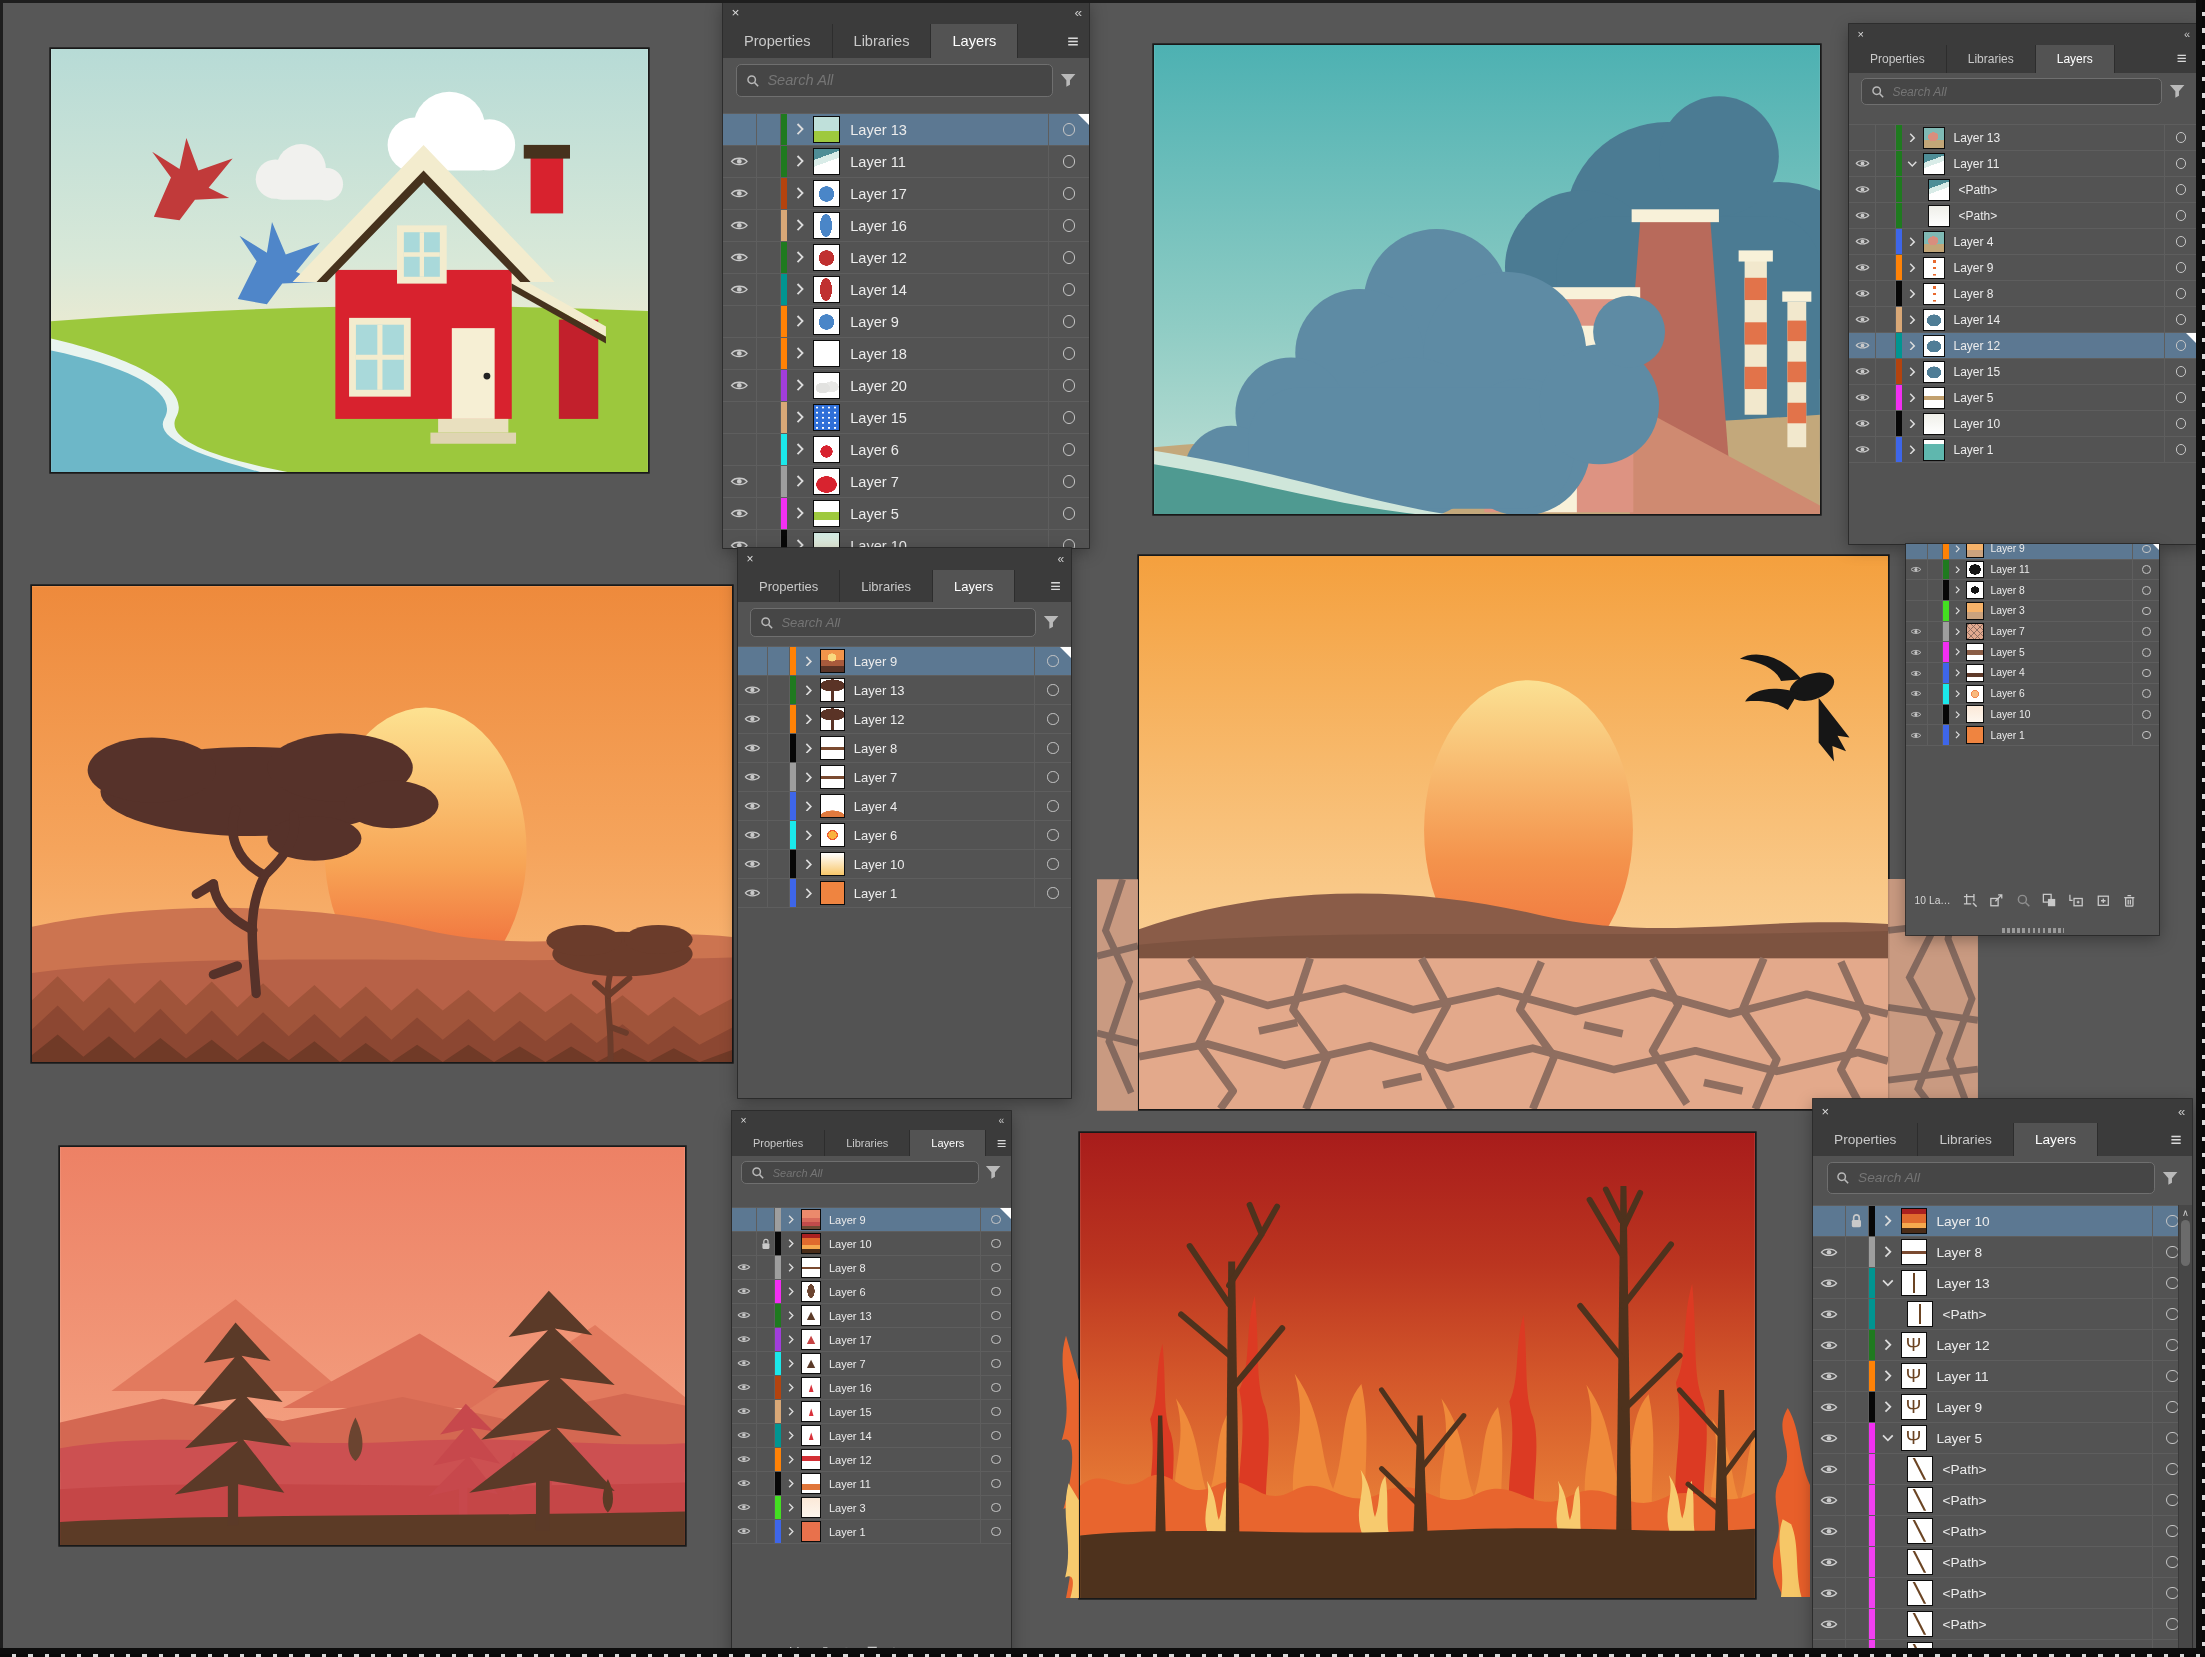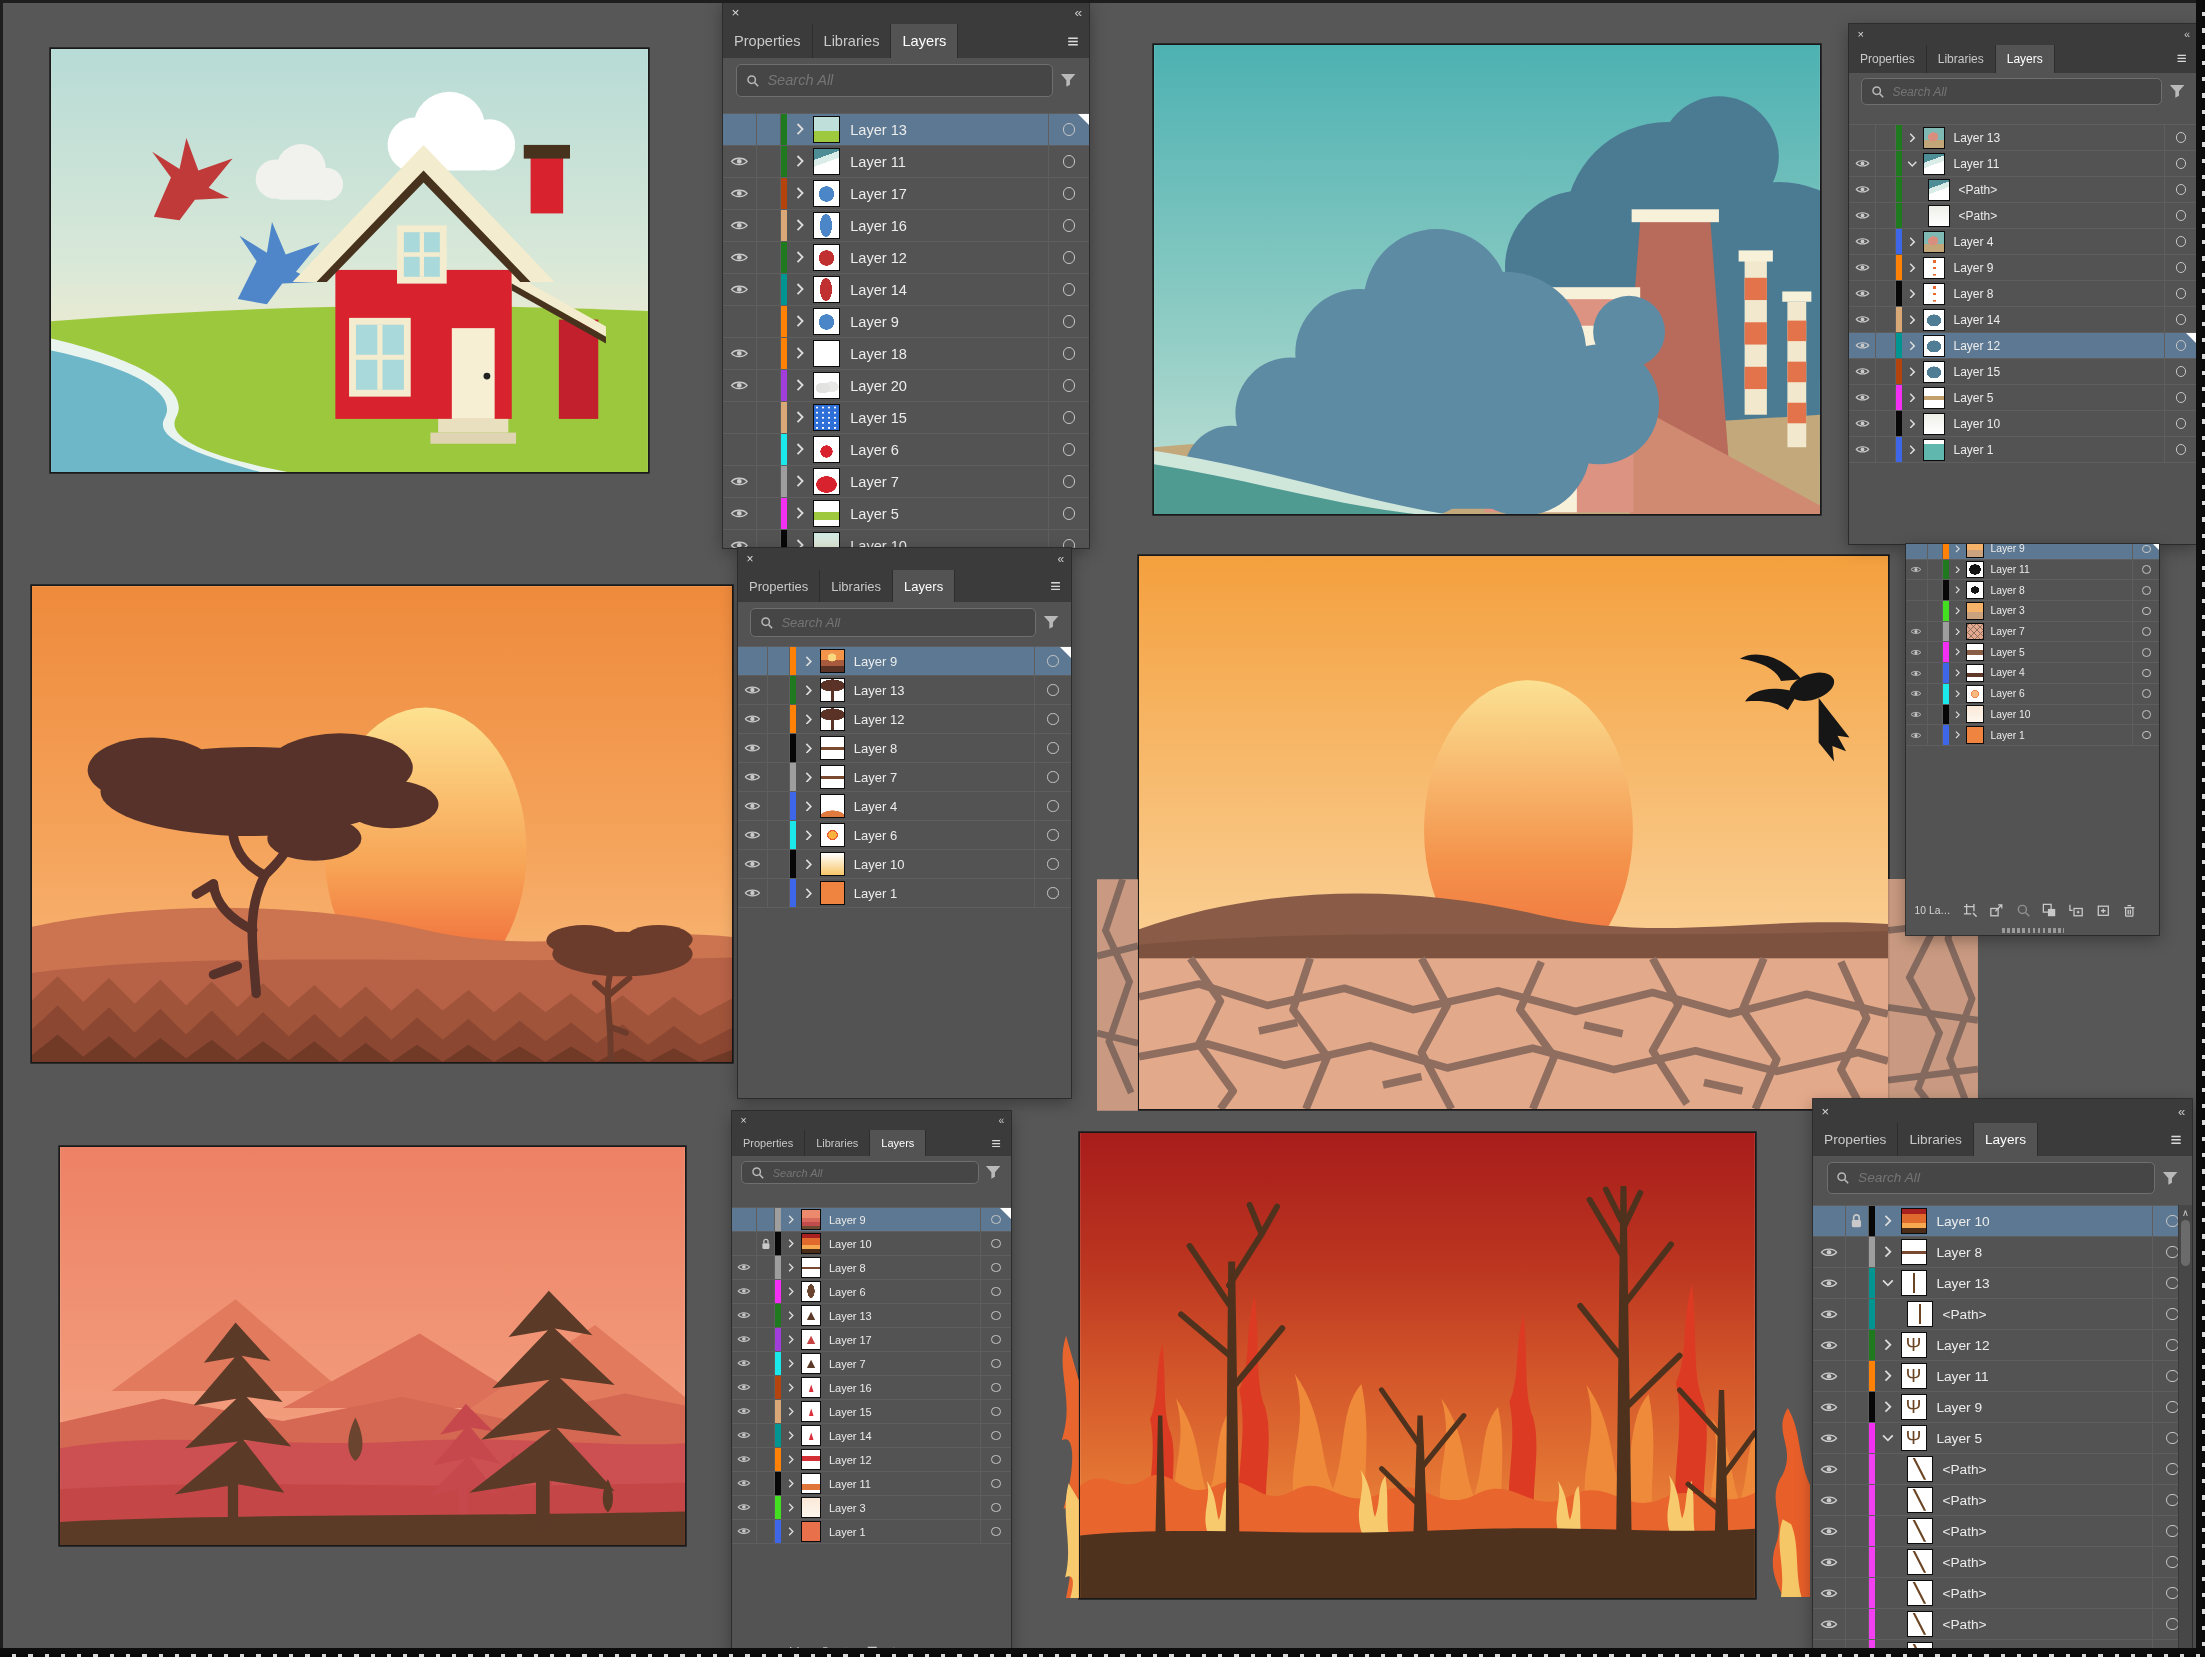--- a/index.html
+++ b/index.html
@@ -19,21 +19,21 @@
   .artboard svg{display:block;}
 
   
   .panel{position:absolute;background:#535353;z-index:20;box-shadow:0 0 0 0.9px #2a2a2a,0 5.1px 15.4px rgba(0,0,0,.35);
          overflow:hidden;color:#e9e9e9;}
   .p-head{position:absolute;left:0;top:0;width:100%;background:#3b3b3b;display:flex;align-items:center;
           justify-content:space-between;color:#dcdcdc;box-sizing:border-box;padding:0 8.6px;}
   .p-head .x{cursor:pointer;}
   .p-head .coll{letter-spacing:-1.7px;color:#c8c8c8;cursor:pointer;}
   .p-tabs{position:absolute;left:0;width:100%;background:#3b3b3b;display:flex;align-items:stretch;box-sizing:border-box;}
-  .tab{display:flex;align-items:center;padding:0 11px;color:#c9c9c9;border-right:0.9px solid #2d2d2d;cursor:pointer;white-space:nowrap;}
+  .tab{display:flex;align-items:center;padding:0 21px;color:#c9c9c9;border-right:0.9px solid #2d2d2d;cursor:pointer;white-space:nowrap;}
   .tab.active{background:#535353;color:#fff;}
   .p-menu{margin-left:auto;display:flex;align-items:center;padding:0 10.3px;color:#d9d9d9;cursor:pointer;}
   .p-search{position:absolute;left:0;width:100%;display:flex;align-items:center;box-sizing:border-box;gap:6.8px;}
   .sbox{flex:1;display:flex;align-items:center;gap:6.8px;background:#464646;border:0.9px solid #6f6f6f;border-radius:5.1px;
         box-sizing:border-box;height:72%;padding:0 8.6px;}
   .sbox input{flex:1;background:transparent;border:none;outline:none;color:#cfcfcf;font-style:italic;
         font-family:"Liberation Sans",sans-serif;min-width:0;}
   .funnel{display:flex;align-items:center;cursor:pointer;}
 
   .rows{position:absolute;left:0;width:100%;border-top:0.9px solid #5e5e5e;}
@@ -1457,21 +1457,21 @@
               <path d="M1.5,1 L6.5,6 L1.5,11" stroke="#dcdcdc" stroke-width="1.8" fill="none"></path>
             </svg>
           </div>
           <div class="c-th th-orange"></div>
           <div class="c-name">Layer 1</div>
           <div class="c-circ">
             <div class="ring"></div>
           </div>
         </div>
       </div>
-      <div class="p-toolbar" style="height: 22px; bottom: 14px;">
+      <div class="p-toolbar" style="height: 22px; bottom: 24px;">
         <div class="cnt">10 La…</div>
         <div class="tbi">
           <svg viewBox="0 0 16 16">
             <path d="M4,1 V12 M1,4 H12 M12,1 V9 M1,12 H9" stroke="#c9c9c9" stroke-width="1.4" fill="none"></path>
             <path d="M11,11 l4,4" stroke="#c9c9c9" stroke-width="1.6"></path>
           </svg>
         </div>
         <div class="tbi">
           <svg viewBox="0 0 16 16">
             <rect x="2" y="6" width="8" height="8" fill="none" stroke="#c9c9c9" stroke-width="1.4"></rect>

